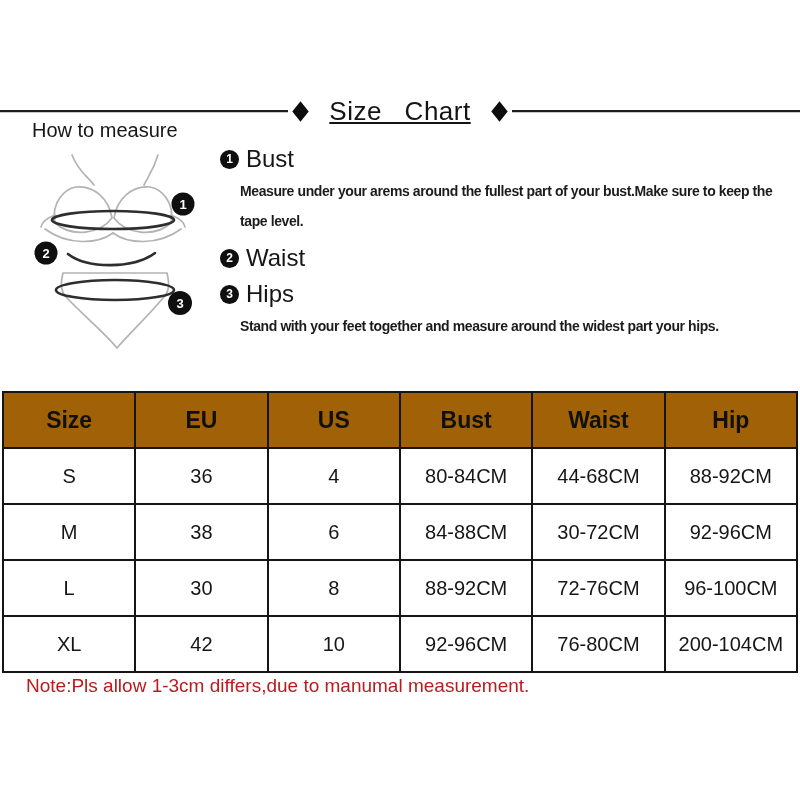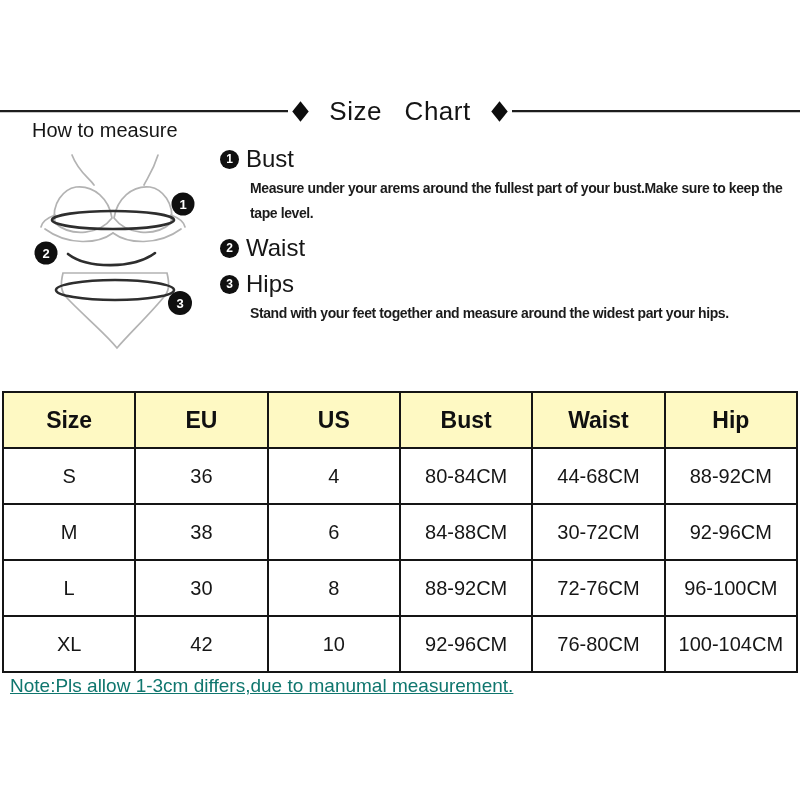--- a/index.html
+++ b/index.html
@@ -6,45 +6,45 @@
   body { width:800px; height:800px; font-family:"Liberation Sans", sans-serif; color:#111; }
   .canvas { position:relative; width:800px; height:800px; background:#fff; overflow:hidden; }
 
   
   .title-row { position:absolute; top:98px; left:0; width:800px; height:26px;
                display:flex; align-items:center; }
   .rule { flex:1; height:2px; background:#1d1d1d; box-shadow:0 1px 0 rgba(0,0,0,.22); }
   .diamond { width:13px; height:13px; background:#0d0d0d; flex:none;
              transform:rotate(45deg) skew(6deg,6deg); margin:0 6px; }
   .title { flex:none; font-size:26px; color:#141414; margin:0 16px;
-           word-spacing:15px; letter-spacing:.5px; white-space:nowrap; }
+           word-spacing:15px; letter-spacing:.5px; white-space:nowrap;text-decoration:underline; }
 
   
   .howto { position:absolute; left:32px; top:119px; font-size:20px; color:#161616; }
   .illustration { position:absolute; left:12px; top:145px; }
 
   .measure-list { position:absolute; left:220px; top:145px; width:578px; }
   .m-item { margin-bottom:8px; }
   .m-head { display:flex; align-items:center; gap:7px; height:28px; }
   .m-badge { width:19px; height:19px; border-radius:50%; background:#0f0f0f; color:#fff;
              font-size:12px; font-weight:bold; display:flex; align-items:center;
              justify-content:center; flex:none; }
   .m-title { font-size:24px; color:#161616; }
-  .m-desc { margin:3px 0 0 30px; font-size:14px; font-weight:bold; line-height:25px;
+  .m-desc { margin:3px 0 0 20px; font-size:14px; font-weight:bold; line-height:30px;
             letter-spacing:-0.4px; color:#1b1b1b; }
 
   
   .size-table { position:absolute; left:2px; top:391px; width:796px;
                 border-collapse:collapse; table-layout:fixed; }
   .size-table th, .size-table td { border:2px solid #151515; text-align:center;
                                    vertical-align:middle; overflow:hidden; }
-  .size-table th { height:52px; background:#fef9c3; font-size:23px; font-weight:bold; color:#101010; }
+  .size-table th { height:52px; background:#a16207; font-size:23px; font-weight:bold; color:#101010; }
   .size-table td { height:52px; font-size:20px; font-weight:normal; color:#161616; }
 
-  .note { position:absolute; left:10px; top:675px; font-size:19px; color:#0f766e;text-decoration:underline; }
+  .note { position:absolute; left:26px; top:675px; font-size:19px; color:#b91c1c; }
 
   
   .lt { stroke:#b3b3b3; stroke-width:1.7; fill:none; stroke-linecap:round; }
   .tape { stroke:#2e2e2e; stroke-width:2.6; fill:none; stroke-linecap:round; }
   .badge-c { fill:#0f0f0f; }
   .badge-t { fill:#ffffff; font-size:13px; font-weight:bold; font-family:"Liberation Sans",sans-serif;
              text-anchor:middle; }
 </style>
 </head>
 <body>
@@ -155,20 +155,20 @@
           <td>88-92CM</td>
           <td>72-76CM</td>
           <td>96-100CM</td>
         </tr>
         <tr>
           <td>XL</td>
           <td>42</td>
           <td>10</td>
           <td>92-96CM</td>
           <td>76-80CM</td>
-          <td>100-104CM</td>
+          <td>200-104CM</td>
         </tr>
       </tbody>
   </table>
 
   <div class="note">Note:Pls allow 1-3cm differs,due to manumal measurement.</div>
 
 </div>
 
 </body></html>

